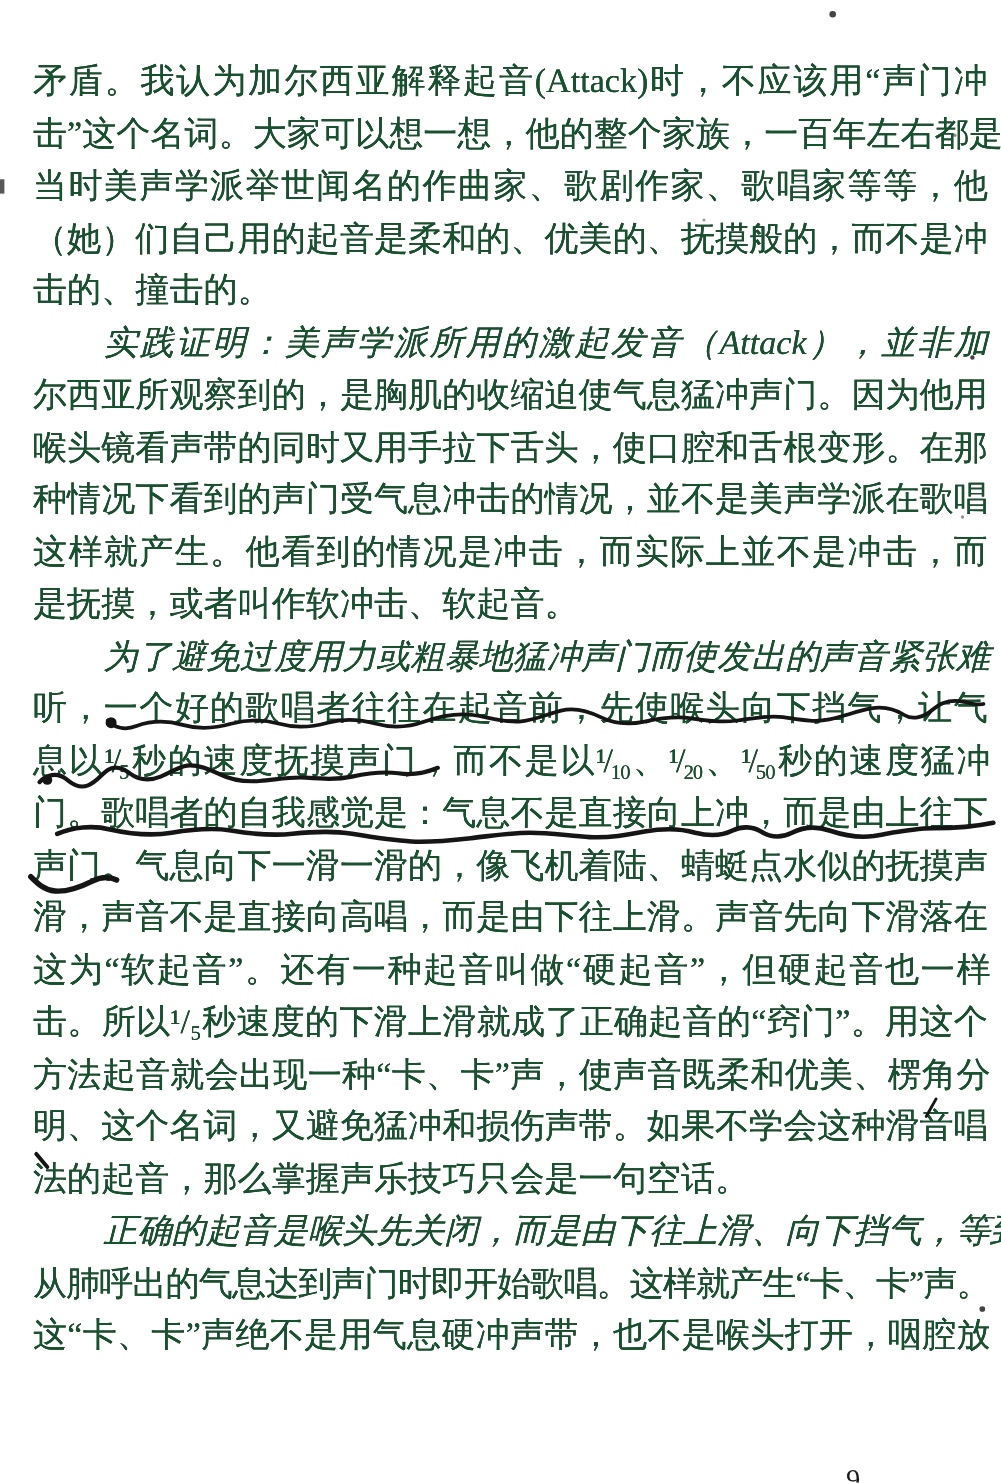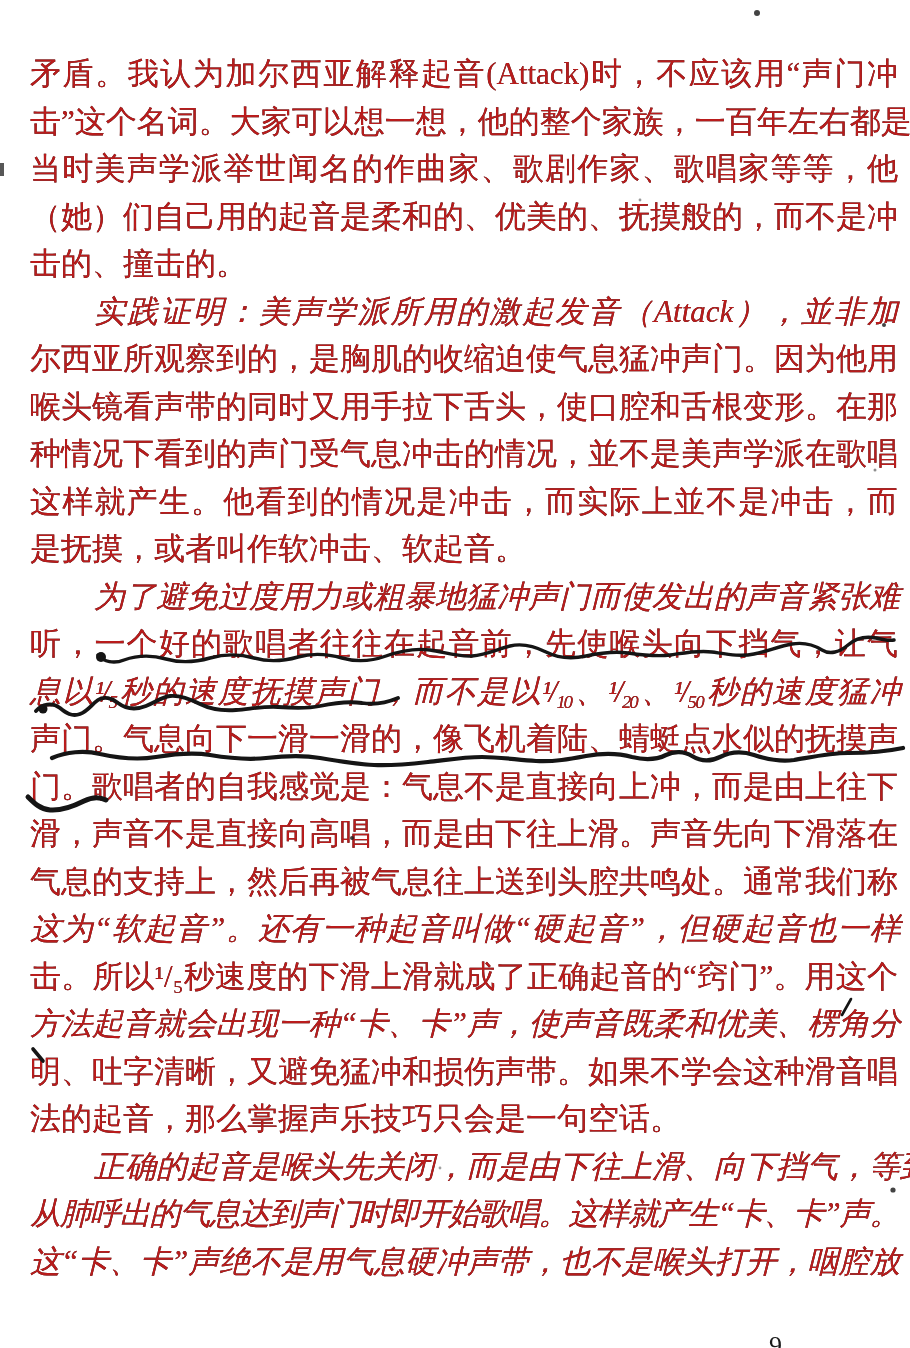--- a/index.html
+++ b/index.html
@@ -9,40 +9,39 @@
     font-family:"Liberation Serif","DejaVu Serif",serif;
     overflow:hidden;
     position:relative;
   }
   .page{
     position:absolute;left:0;top:0;width:910px;height:1348px;
     background:#ffffff;
   }
   .text-block{
     position:absolute;left:30px;top:50px;width:868px;
-    color:#b91c1c;
+    color:#14532d;
   }
   .line{
     height:47.5px;line-height:47.5px;font-size:31px;
     white-space:nowrap;
     text-align:justify;
     text-align-last:justify;
     font-weight:500;
     text-shadow:0 0 0.5px #1a1a1a;
   }
   .line.short{
     text-align-last:left;
   }
   .line.indent{
     text-indent:64px;
     font-style:italic;
   }
   .line.tight{
     letter-spacing:-2.5px;
-    font-style:italic;
   }
   .annot{
     position:absolute;left:0;top:0;width:910px;height:1348px;
     pointer-events:none;
   }
   .annot path{
     fill:none;
     stroke:#151515;
     stroke-linecap:round;
     stroke-linejoin:round;
@@ -70,28 +69,27 @@
       <div class="line short">击的、撞击的。</div>
       <div class="line indent">实践证明：美声学派所用的激起发音（Attack），並非加</div>
       <div class="line">尔西亚所观察到的，是胸肌的收缩迫使气息猛冲声门。因为他用</div>
       <div class="line">喉头镜看声带的同时又用手拉下舌头，使口腔和舌根变形。在那</div>
       <div class="line">种情况下看到的声门受气息冲击的情况，並不是美声学派在歌唱</div>
       <div class="line">这样就产生。他看到的情况是冲击，而实际上並不是冲击，而</div>
       <div class="line short">是抚摸，或者叫作软冲击、软起音。</div>
       <div class="line indent">为了避免过度用力或粗暴地猛冲声门而使发出的声音紧张难</div>
       <div class="line">听，一个好的歌唱者往往在起音前，先使喉头向下挡气，让气</div>
       <div class="line tight">息以¹/₅秒的速度抚摸声门，而不是以¹/₁₀、¹/₂₀、¹/₅₀秒的速度猛冲</div>
+      <div class="line">门。歌唱者的自我感觉是：气息不是直接向上冲，而是由上往下</div>
       <div class="line">声门。气息向下一滑一滑的，像飞机着陆、蜻蜓点水似的抚摸声</div>
-      <div class="line">门。歌唱者的自我感觉是：气息不是直接向上冲，而是由上往下</div>
       <div class="line">滑，声音不是直接向高唱，而是由下往上滑。声音先向下滑落在</div>
-      <div class="line">气息的支持上，然后再被气息往上送到头腔共鸣处。通常我们称</div>
       <div class="line tight">这为“软起音”。还有一种起音叫做“硬起音”，但硬起音也一样</div>
       <div class="line">击。所以¹/₅秒速度的下滑上滑就成了正确起音的“窍门”。用这个</div>
       <div class="line tight">方法起音就会出现一种“卡、卡”声，使声音既柔和优美、楞角分</div>
-      <div class="line">明、吐字清晰，又避免猛冲和损伤声带。如果不学会这种滑音唱</div>
+      <div class="line">明、这个名词，又避免猛冲和损伤声带。如果不学会这种滑音唱</div>
       <div class="line short">法的起音，那么掌握声乐技巧只会是一句空话。</div>
       <div class="line indent">正确的起音是喉头先关闭，而是由下往上滑、向下挡气，等到</div>
       <div class="line tight">从肺呼出的气息达到声门时即开始歌唱。这样就产生“卡、卡”声。</div>
       <div class="line tight">这“卡、卡”声绝不是用气息硬冲声带，也不是喉头打开，咽腔放</div>
     </div>
 
   <svg class="annot" viewBox="0 0 910 1348" xmlns="http://www.w3.org/2000/svg">
 
     <g>
       <circle cx="101" cy="657" r="5" fill="#151515" stroke="none"></circle>

